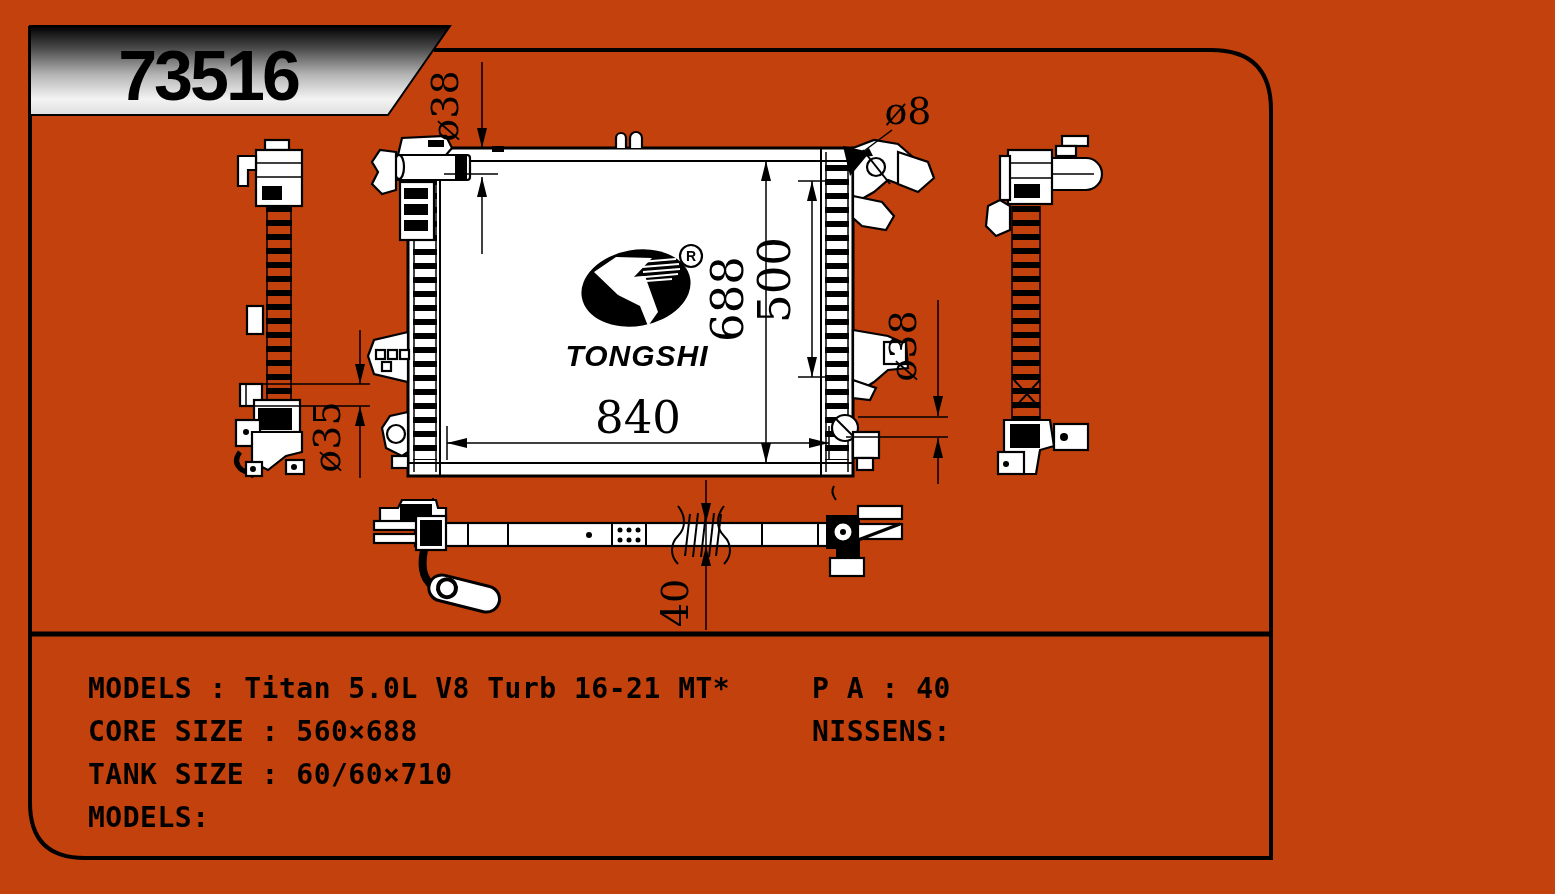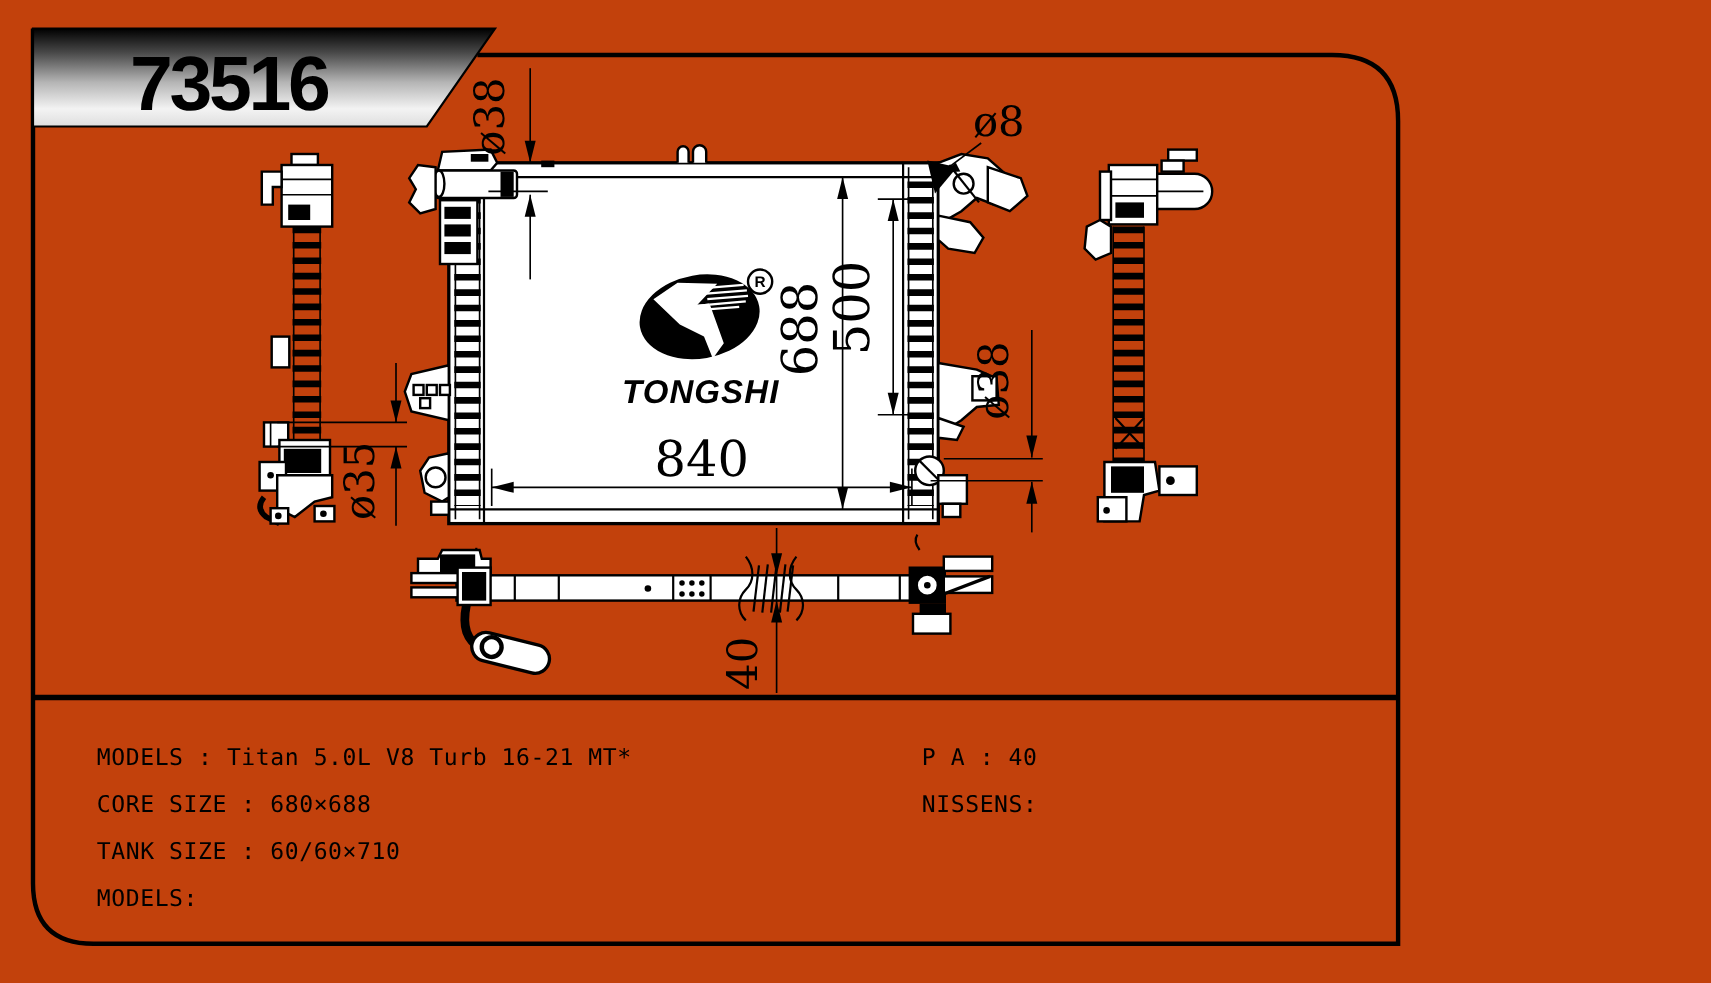--- a/index.html
+++ b/index.html
@@ -18,23 +18,23 @@
   .dimbig{font-family:"DejaVu Serif", serif;font-size:45px;fill:#000;}
   .badge-num{font-family:"Liberation Sans", sans-serif;font-size:70px;font-weight:bold;
              letter-spacing:-3px;fill:#000;}
   .brand{font-family:"Liberation Sans", sans-serif;font-size:30px;font-weight:bold;
          font-style:italic;letter-spacing:1px;fill:#000;}
   .rmark{font-family:"Liberation Sans", sans-serif;font-size:14px;font-weight:bold;fill:#000;}
 
   
   .spec-col{position:absolute;color:#000;}
   .spec-col-left{left:88px;top:667px;}
-  .spec-col-right{left:838px;top:667px;}
-  .spec-line{font-family:"DejaVu Sans Mono", monospace;font-size:21px;line-height:43px;
-             white-space:pre;letter-spacing:0.5px;}
+  .spec-col-right{left:812px;top:667px;}
+  .spec-line{font-family:"DejaVu Sans Mono", monospace;font-size:28px;line-height:43px;
+             white-space:pre;letter-spacing:0.5px;font-weight:bold;}
 </style>
 </head>
 <body>
 
 <div class="canvas">
 
 <svg class="drawing-svg" width="1555" height="894" viewBox="0 0 1555 894">
 
   <defs>
     <linearGradient id="badgeGrad" x1="0" y1="0" x2="0" y2="1">
@@ -272,21 +272,21 @@
 
     <line x1="706" y1="480" x2="706" y2="630" class="lt"></line>
     <polygon points="706,523 701,503 711,503" class="b"></polygon>
     <polygon points="706,546 701,566 711,566" class="b"></polygon>
     <text class="dim" transform="rotate(-90 688 603)" x="688" y="603" text-anchor="middle">40</text>
   </g>
 </svg>
 
   <div class="spec-col spec-col-left">
     <div class="spec-line">MODELS : Titan 5.0L V8 Turb 16-21 MT*</div>
-    <div class="spec-line">CORE SIZE : 680×688</div>
+    <div class="spec-line">CORE SIZE : 560×688</div>
     <div class="spec-line">TANK SIZE : 60/60×710</div>
     <div class="spec-line">MODELS:</div>
   </div>
   <div class="spec-col spec-col-right">
     <div class="spec-line">P A : 40</div>
     <div class="spec-line">NISSENS:</div>
   </div>
 
 </div>
 

